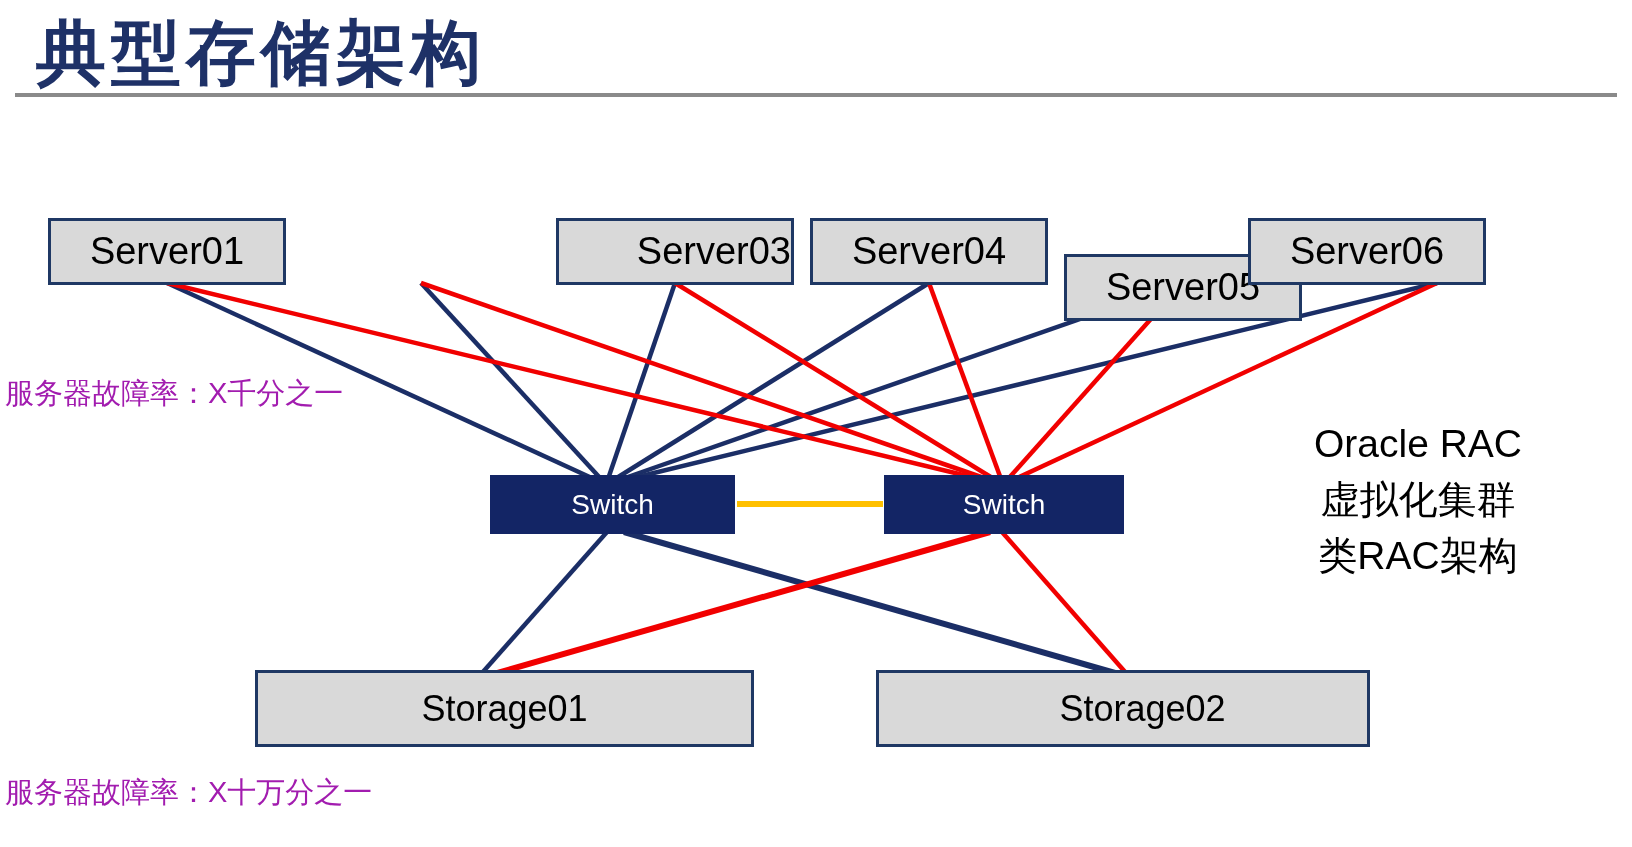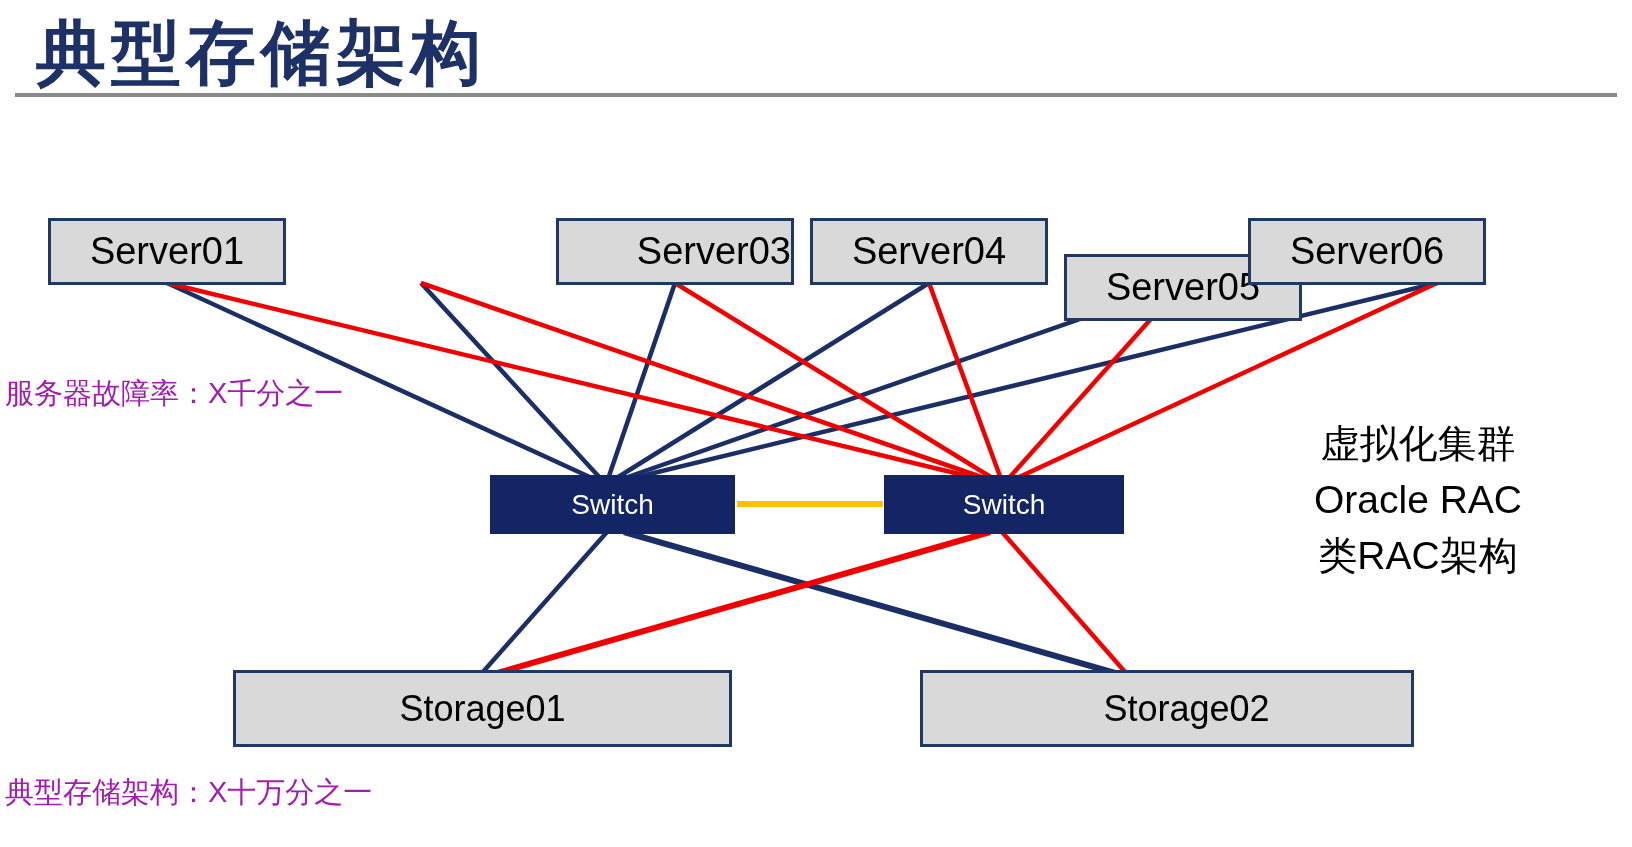--- a/index.html
+++ b/index.html
@@ -33,23 +33,23 @@
   }
   .server{top:218px;width:238px;height:67px;font-size:38px;}
   .srv-0{left:48px;} .srv-1{left:302px;} .srv-2{left:556px;justify-content:flex-end;}
   .srv-3{left:810px;} .srv-4{left:1064px;margin-top:36px;} .srv-5{left:1248px;}
   .switch{
     top:475px;height:59px;font-size:28px;color:#fff;border:none;
     background:var(--switch-fill-navy,#132565);
   }
   .sw-a{left:490px;width:245px;}
   .sw-b{left:884px;width:240px;}
-  .storage{top:670px;height:77px;font-size:36px;}
+  .storage{top:670px;height:77px;font-size:36px;margin-left:22px;}
   .st-0{left:233px;width:499px;}
-  .st-1{left:920px;width:494px;padding-left:39px;}
+  .st-1{left:854px;width:494px;padding-left:39px;}
   
   .note{position:absolute;z-index:2;color:#a21caf;font-size:29px;white-space:nowrap;}
   .note-server-fault{left:5px;top:374px;}
   .note-storage-fault{left:5px;top:773px;}
   .cluster-note{
     position:absolute;z-index:2;left:1272px;top:416px;width:292px;
     font-size:39px;line-height:56px;color:#000;text-align:center;
   }
 </style>
 </head>
@@ -108,21 +108,21 @@
   </div>
 
   <div class="node storage st-0">
     <span>Storage01</span>
   </div>
   <div class="node storage st-1">
     <span>Storage02</span>
   </div>
 
   <div class="note note-server-fault">服务器故障率：X千分之一</div>
-  <div class="note note-storage-fault">典型存储架构：X十万分之一</div>
+  <div class="note note-storage-fault">服务器故障率：X十万分之一</div>
 
   <div class="cluster-note">
+    <div>Oracle RAC</div>
     <div>虚拟化集群</div>
-    <div>Oracle RAC</div>
     <div>类RAC架构</div>
   </div>
 
 </div>
 
 </body></html>

